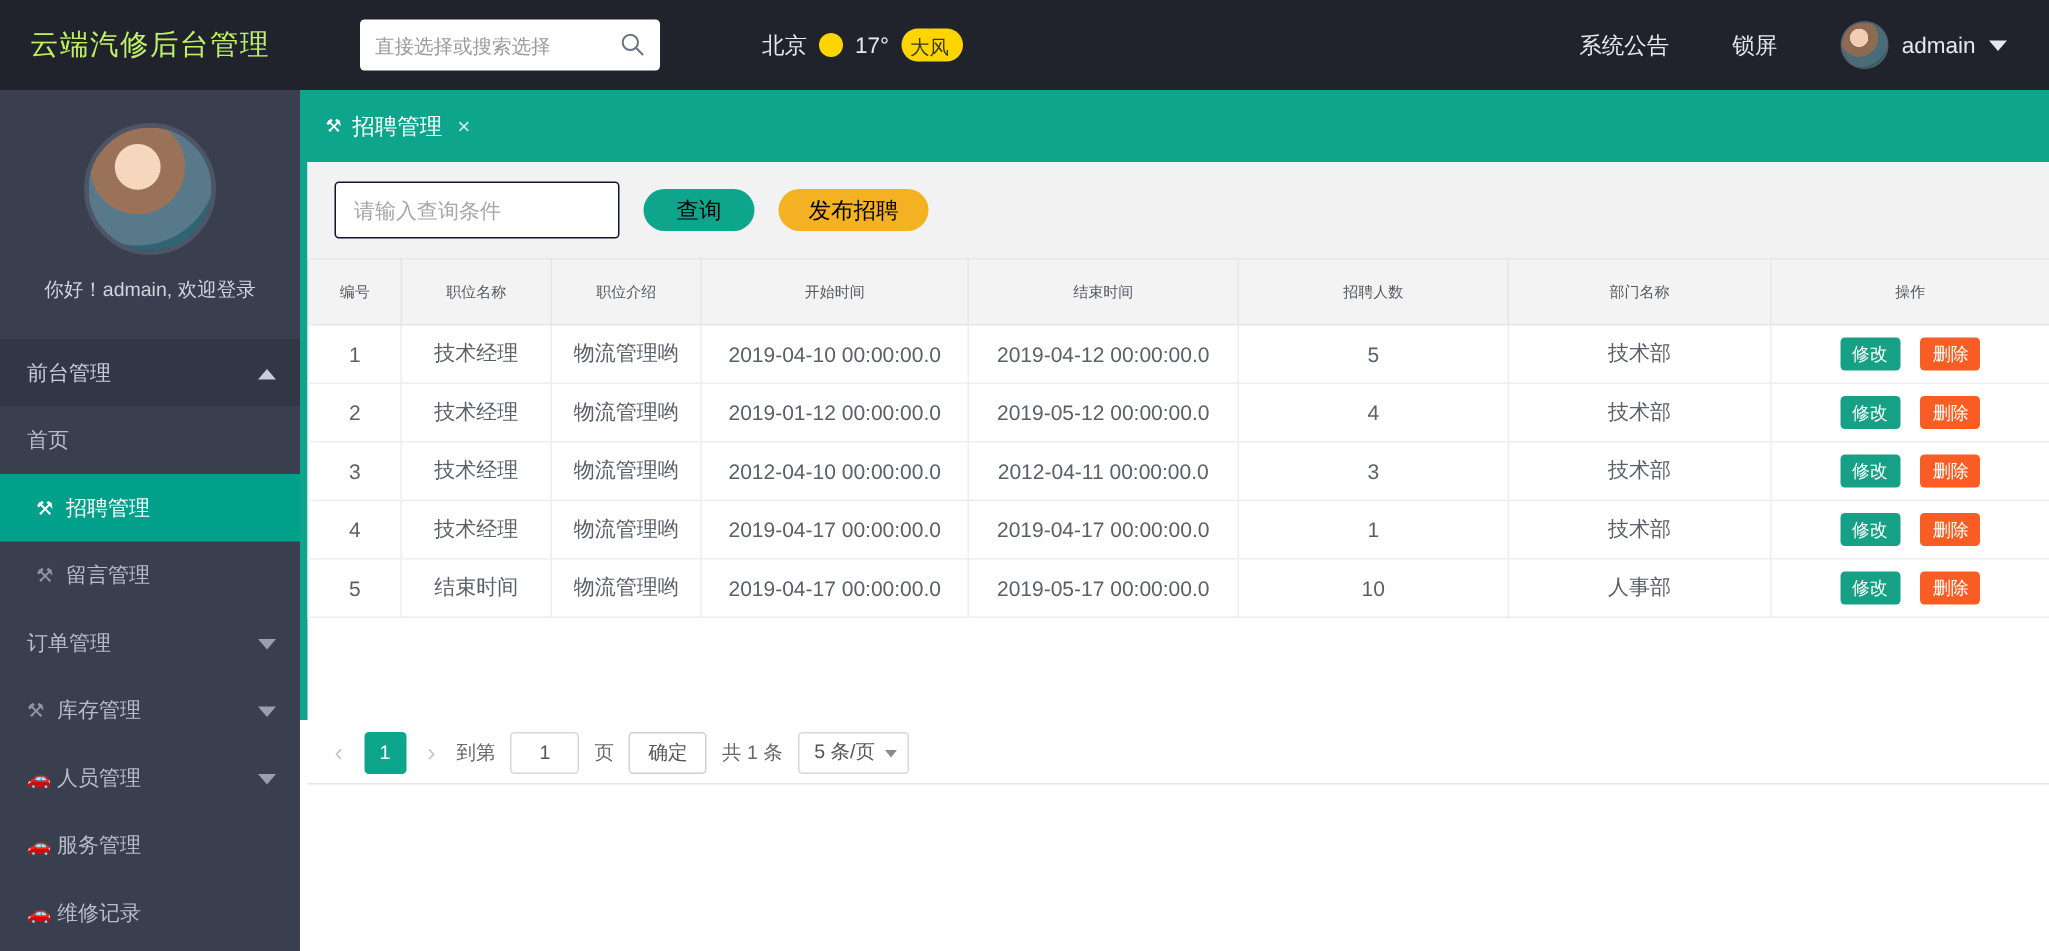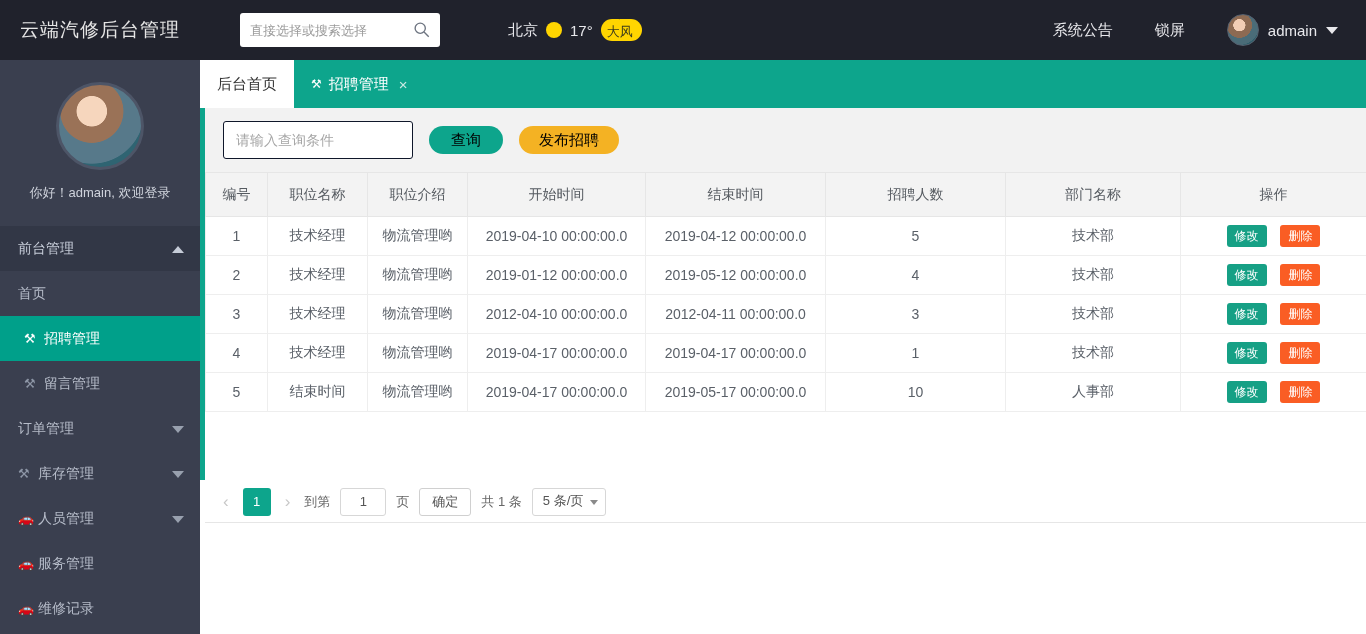--- a/index.html
+++ b/index.html
@@ -12,21 +12,21 @@
 
   
   .topbar {
     position: absolute; left: 0; top: 0; width: 1366px; height: 60px;
     background: #20222c;
     display: flex; align-items: center;
   }
   .brand {
     width: 200px; height: 60px;
     display: flex; align-items: center; justify-content: center;
-    color: #e5e5e5; font-size: 19px; letter-spacing: 1px;
+    color: #bef264; font-size: 19px; letter-spacing: 1px;
     white-space: nowrap;
   }
   .navsearch {
     position: relative;
     width: 200px; height: 34px; margin-left: 40px;
     background: #ffffff; border-radius: 3px;
     display: flex; align-items: center;
   }
   .navsearch input {
     border: 0; outline: none; background: transparent;
@@ -150,21 +150,21 @@
   .btn-q { background: #0da58c; }
   .btn-pub { background: #f4b223; padding: 0 20px; }
 
   
   .tablewrap {
     position: absolute; left: 5px; top: 112px; width: 1161px;
   }
   table { border-collapse: collapse; width: 1161px; table-layout: fixed; }
   th {
     background: #f3f3f3; color: #555a60; font-weight: normal;
-    font-size: 14px; height: 44px;
+    font-size: 10px; height: 44px;
     border: 1px solid #e6e6e6; border-top: 1px solid #e6e6e6;
   }
   td {
     text-align: center; font-size: 14px; color: #5a6068;
     height: 39px; border: 1px solid #eeeeee; background: #ffffff;
   }
   .c0 { width: 62px; } .c1 { width: 100px; } .c2 { width: 100px; font-family: Liberation Serif, serif; }
   .c3 { width: 178px; } .c4 { width: 180px; } .c5 { width: 180px; }
   .c6 { width: 175px; } .c7 { width: 186px; }
   .minib {
@@ -301,23 +301,20 @@
       <span class="ico">🚗</span>
       <span>维修记录</span>
     </div>
   </div>
 </div>
 
 <div class="content">
   <div class="leftstrip"></div>
 
   <div class="tabbar">
-    <div class="tab inactive">
-      <span>后台首页</span>
-    </div>
     <div class="tab active">
       <span class="ico">⚒</span>
       <span>招聘管理</span>
       <span class="x">×</span>
     </div>
   </div>
 
   <div class="toolbar">
     <input class="qinput" placeholder="请输入查询条件" style="">
     <button class="btn-pill btn-q">查询</button>

